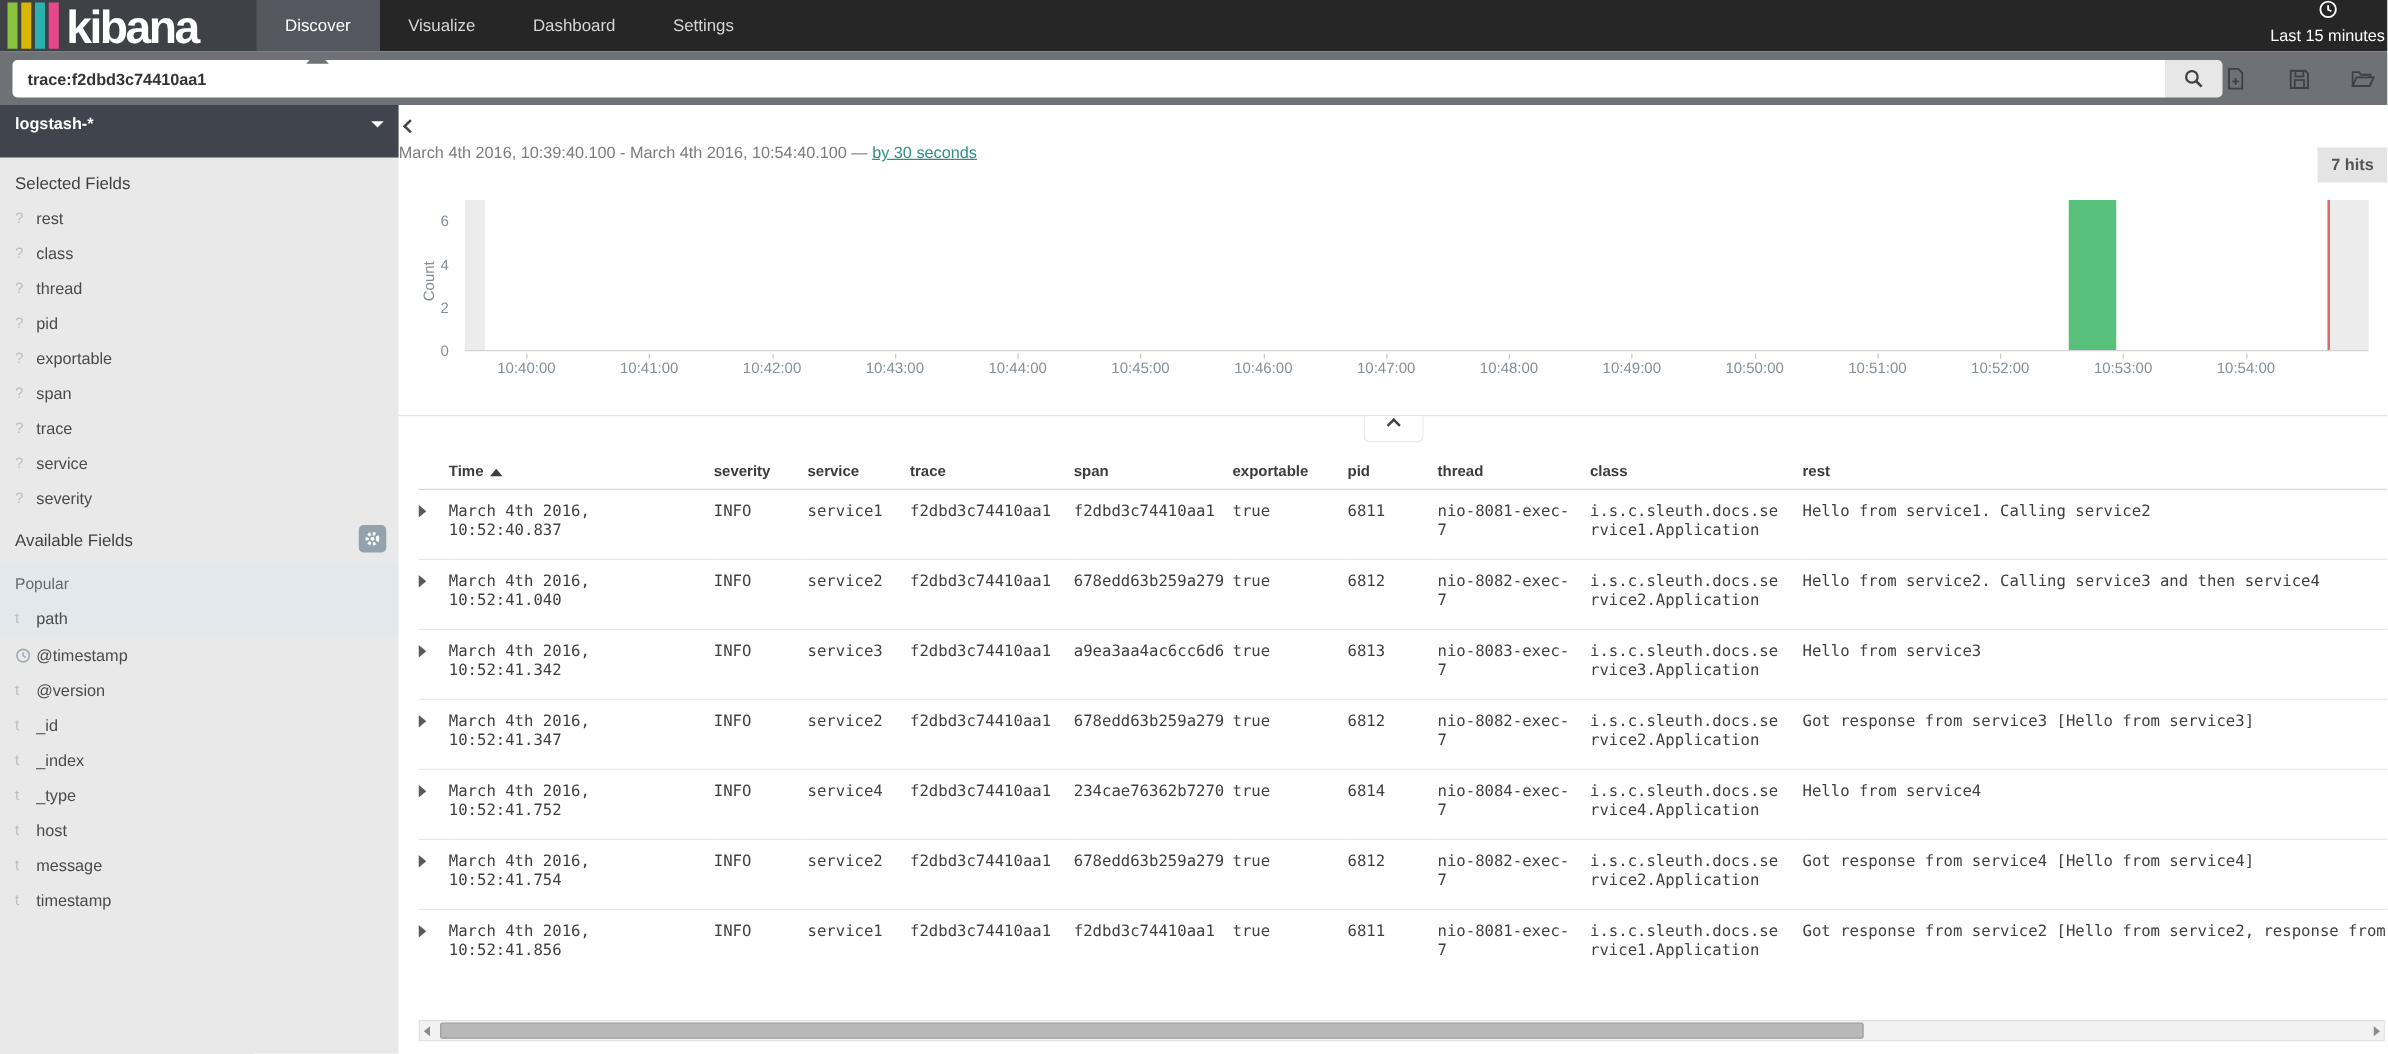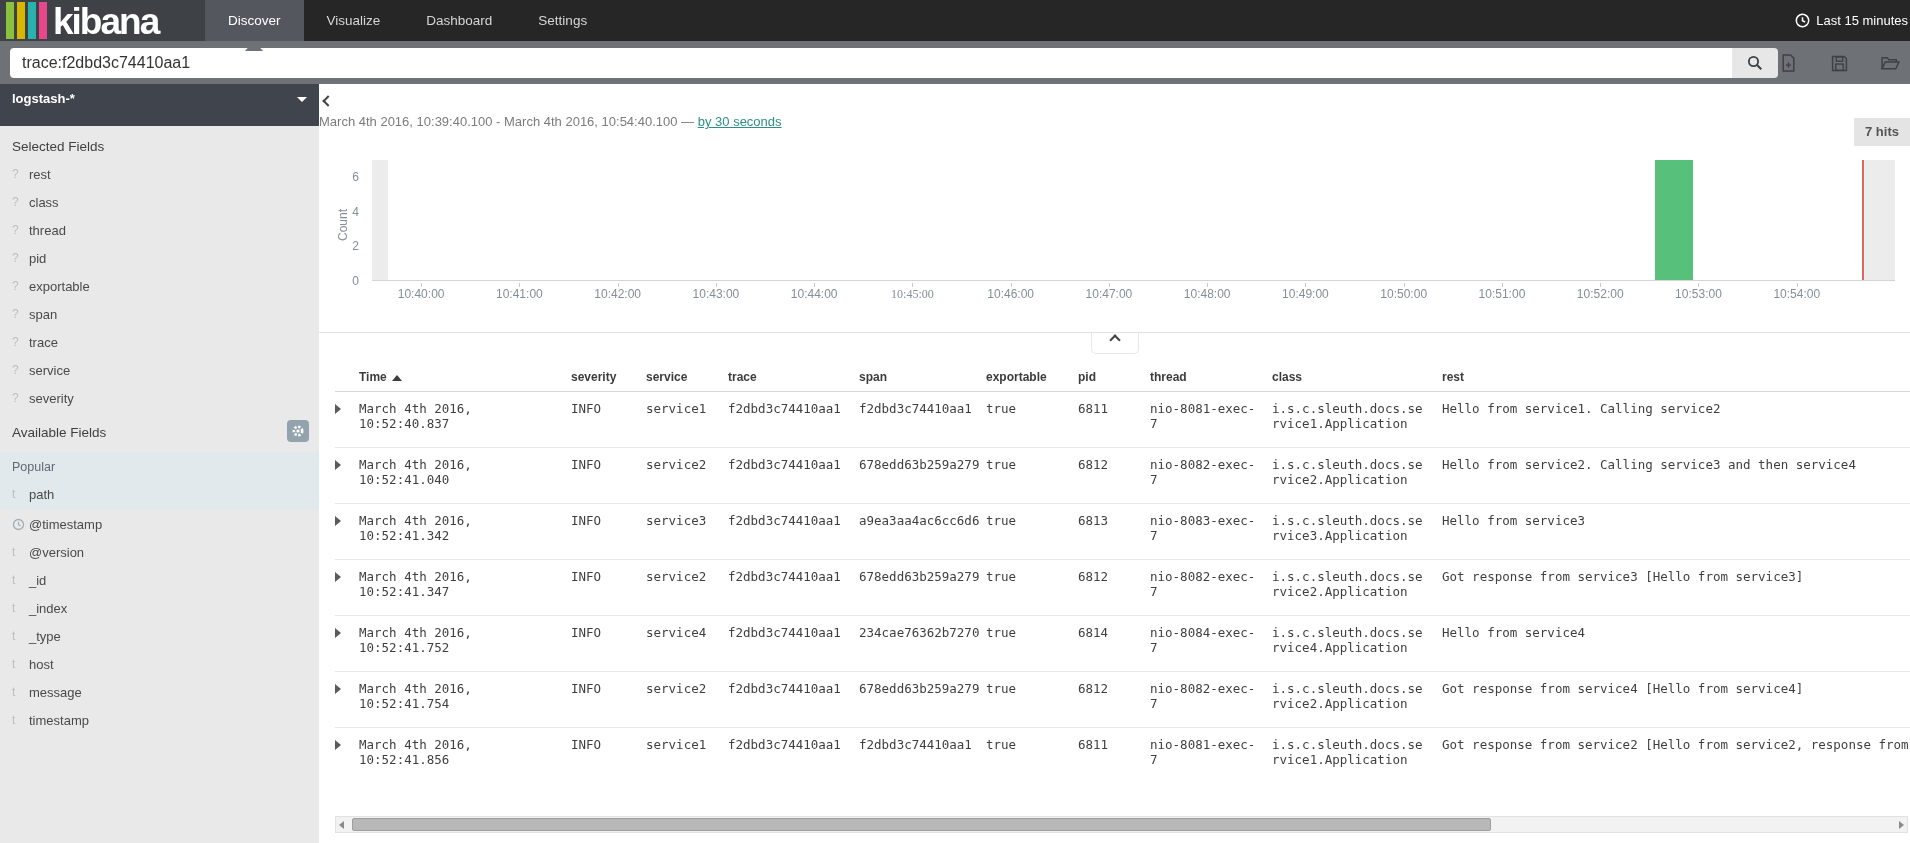--- a/index.html
+++ b/index.html
@@ -12,28 +12,28 @@
   .logo { width:205px; height:41px; background:#3e4247; display:flex; align-items:stretch; padding-left:6px; }
   .logo-bars { display:flex; align-items:stretch; gap:3px; padding:2px 6px 2px 0; }
   .logo-bars i { display:block; width:8px; }
   .logo-text { color:#fff; font-weight:bold; font-size:37px; letter-spacing:-2px; line-height:44px; }
   .nav-tabs { display:flex; height:41px; }
   .nav-item { position:relative; color:#d6d6d6; font-size:13.5px; line-height:41px; padding:0 23px; cursor:pointer; }
   .nav-item.active { background:#54575e; color:#fff; }
   .nav-item.active .tab-caret { position:absolute; left:50%; top:41px; transform:translateX(-50%);
       width:0; height:0; border-left:9px solid transparent; border-right:9px solid transparent;
       border-bottom:10px solid #6e7276; z-index:5; }
-  .nav-right { margin-left:auto; display:flex; align-items:center; color:#fff; font-size:13px; padding-right:2px; gap:6px; }
+  .nav-right { margin-left:auto; display:flex; align-items:center; color:#fff; font-size:13px; padding-right:2px; gap:6px;flex-direction:column; }
   .nav-right svg { display:block; }
 
   
   .configbar { position:absolute; left:0; top:41px; width:100%; height:43px; background:#6e7276; }
   .search-group { position:absolute; left:10px; top:7px; width:1768px; height:30px; display:flex; }
   .search-input { flex:1; height:30px; border:none; outline:none; border-radius:4px 0 0 4px;
-      padding:0 12px; font-size:16px; color:#333; font-family:"Liberation Sans",sans-serif; background:#fff; }
+      padding:0 12px; font-size:13px; color:#333; font-family:"Liberation Sans",sans-serif; background:#fff;font-weight:bold; }
   .search-btn { width:46px; height:30px; background:#e7e7e7; border:none; border-radius:0 4px 4px 0;
       display:flex; align-items:center; justify-content:center; cursor:pointer; }
   .bar-icons { position:absolute; right:8px; top:10px; display:flex; gap:27px; }
   .bar-icon { width:24px; height:24px; display:flex; align-items:center; justify-content:center; cursor:pointer; }
 
   
   .sidebar { position:absolute; left:0; top:84px; width:319px; bottom:0; background:#e9e9e9; }
   .index-sel { height:42px; background:#40454d; color:#fff; font-size:13px; font-weight:bold;
       line-height:29px; padding:0 12px; position:relative; cursor:pointer; }
   .index-caret { position:absolute; right:12px; top:13px; width:0; height:0;
@@ -301,21 +301,21 @@
           <span style="left: 3.22581%;">10:40:00</span>
           <i style="left: 9.67742%;"></i>
           <span style="left: 9.67742%; text-align: right;">10:41:00</span>
           <i style="left: 16.129%;"></i>
           <span style="left: 16.129%;">10:42:00</span>
           <i style="left: 22.5806%;"></i>
           <span style="left: 22.5806%;">10:43:00</span>
           <i style="left: 29.0323%;"></i>
           <span style="left: 29.0323%;">10:44:00</span>
           <i style="left: 35.4839%;"></i>
-          <span style="left: 35.4839%; font-family: Liberation Serif, serif;">10:45:00</span>
+          <span style="left: 35.4839%;">10:45:00</span>
           <i style="left: 41.9355%;"></i>
           <span style="left: 41.9355%;">10:46:00</span>
           <i style="left: 48.3871%;"></i>
           <span style="left: 48.3871%;">10:47:00</span>
           <i style="left: 54.8387%;"></i>
           <span style="left: 54.8387%;">10:48:00</span>
           <i style="left: 61.2903%;"></i>
           <span style="left: 61.2903%;">10:49:00</span>
           <i style="left: 67.7419%;"></i>
           <span style="left: 67.7419%;">10:50:00</span>

